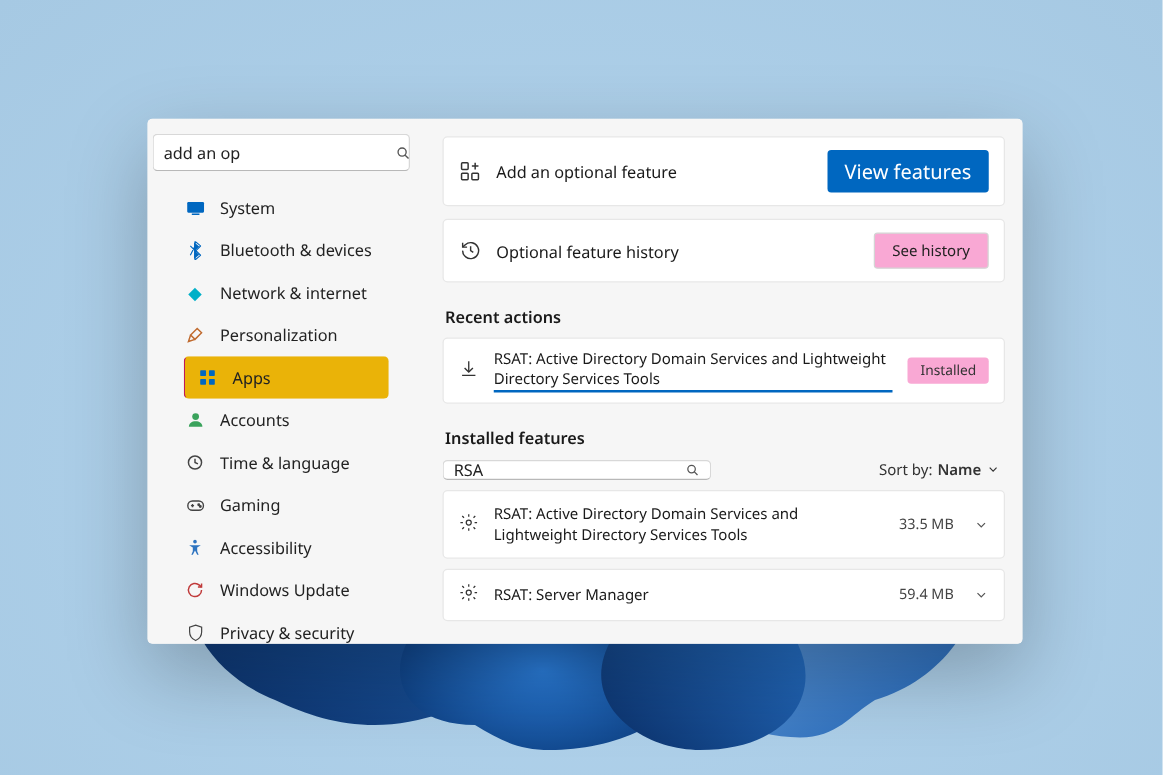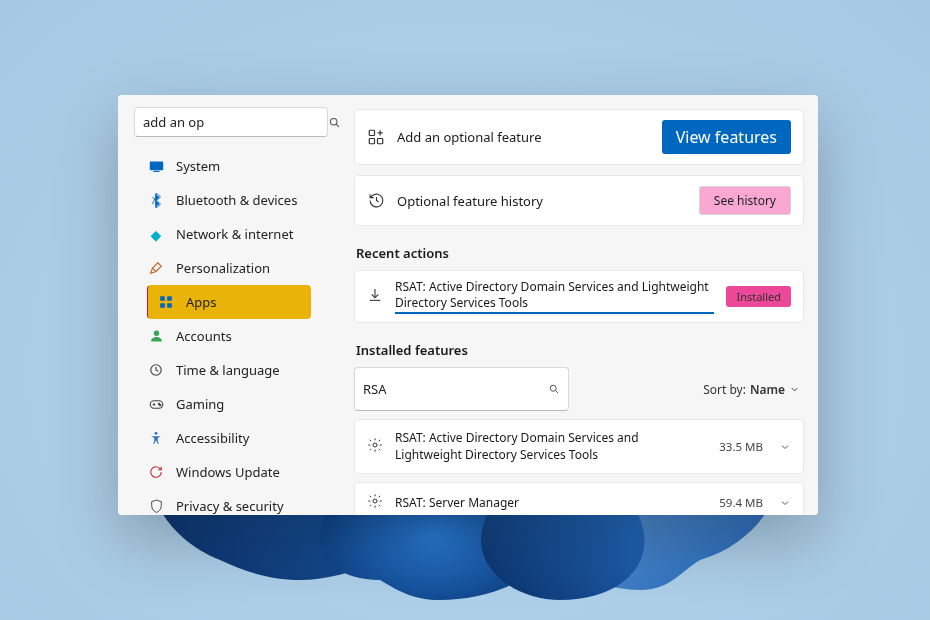--- a/index.html
+++ b/index.html
@@ -11,21 +11,21 @@
 .bloom { position:absolute; inset:0; z-index:0; }
 .bloom svg { width:100%; height:100%; }
 
 .window {
   position:absolute; left:118px; top:95px; width:700px; height:420px;
   background:#f6f6f6; border-radius:4px;
   box-shadow:0 24px 64px rgba(0,0,0,.25);
   display:flex; overflow:hidden; z-index:1;
 }
 .sidebar { width:222px; flex-shrink:0; background:#f6f6f6; padding:0; }
-.search-wrap { padding:12px 12px 8px 16px; }
+.search-wrap { padding:12px 12px 8px 4px; }
 .search {
   display:flex; align-items:center; height:30px;
   background:#fff; border:1px solid #d8d8d8; border-bottom-color:#b8b8b8;
   border-radius:4px; padding:0 8px;
 }
 .search input { flex:1; border:none; outline:none; font-size:13px; background:transparent; color:#222; }
 .search .mag { color:#555; display:flex; }
 .nav { list-style:none; padding:4px 13px; }
 .nav li {
   display:flex; align-items:center; gap:12px;
@@ -53,25 +53,25 @@
   padding:5px 14px; font-size:12px; cursor:pointer; color:#222;
 }
 .section-h { font-size:13px; font-weight:600; color:#1a1a1a; margin:18px 0 2px 2px; }
 
 .recent {
   background:#fff; border:1px solid #e7e7e7; border-radius:4px;
   padding:8px 12px; margin-top:8px; display:flex; align-items:center; gap:12px;
 }
 .recent .txt { flex:1; font-size:12px; color:#1a1a1a; line-height:1.35; border-bottom:2px solid #0067c0; padding-bottom:1px; display:inline-block; }
 .badge {
-  background:#ec4899; border-radius:3px; padding:3px 10px; font-size:11px; color:#333;
+  background:#f9a8d4; border-radius:3px; padding:3px 10px; font-size:11px; color:#333;
 }
 
 .filter-row { display:flex; align-items:center; gap:10px; margin-top:8px; }
-.filter-row .search { flex:0 0 200px; height:44px; }
+.filter-row .search { flex:0 0 200px; height:16px; }
 .sort { font-size:12px; color:#333; margin-left:auto; display:flex; align-items:center; gap:4px; cursor:pointer; padding-right:4px; }
 .sort b { font-weight:600; }
 
 .feature {
   background:#fff; border:1px solid #e7e7e7; border-radius:4px;
   display:flex; align-items:center; padding:10px 12px; margin-top:8px; gap:12px;
   font-size:12px; color:#1a1a1a;
 }
 .feature .name { flex:1; line-height:1.35; }
 .feature .size { color:#444; font-size:11.5px; margin-right:4px; }

